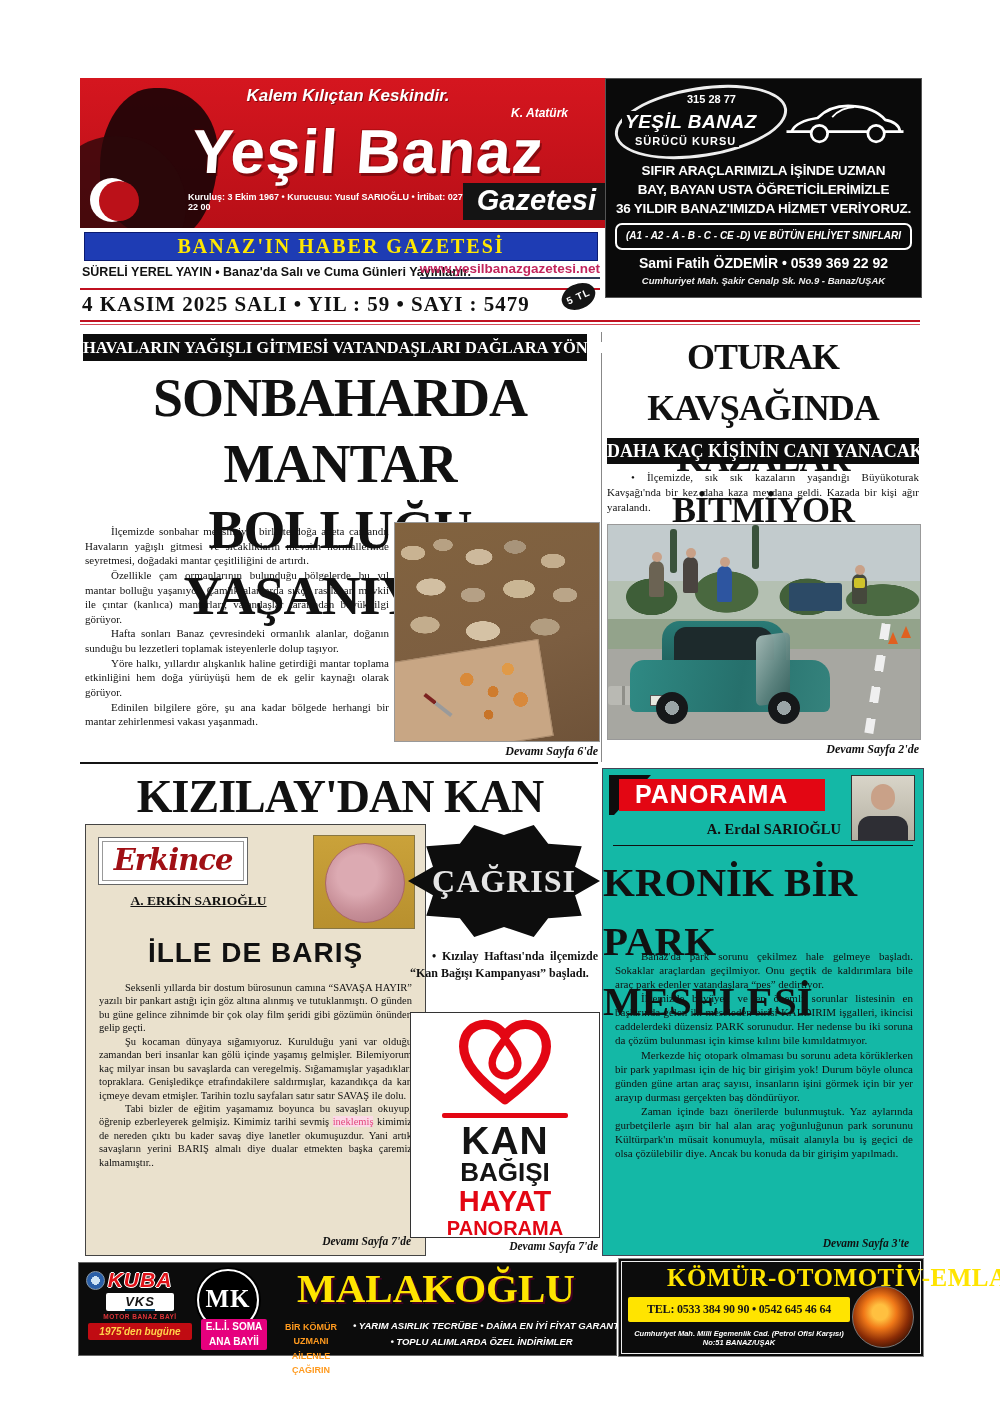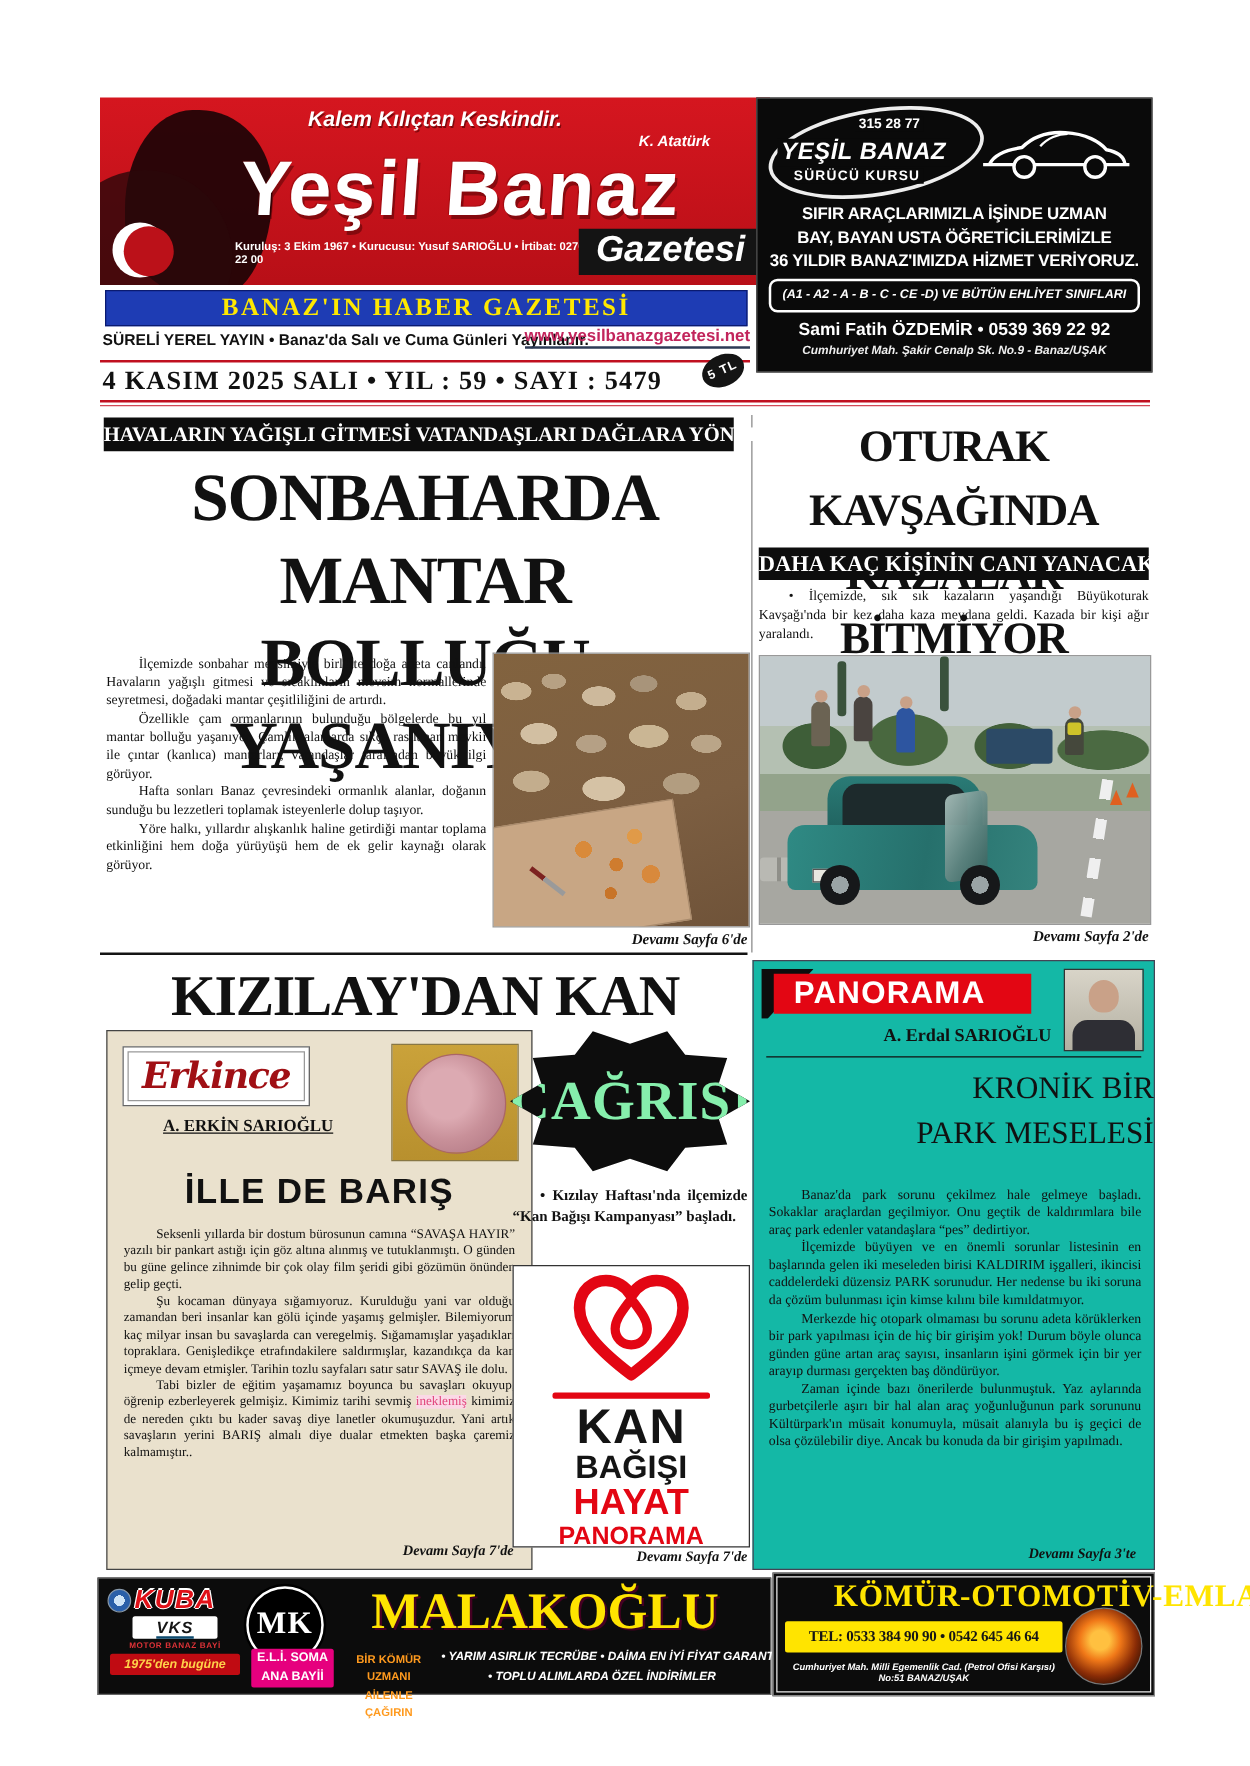--- a/index.html
+++ b/index.html
@@ -135,42 +135,42 @@
   .erk-author{position:absolute;left:20px;top:68px;width:185px;text-align:center;font-weight:bold;font-size:13.5px;text-decoration:underline;}
   .erk-head{position:absolute;left:0;top:112px;width:100%;text-align:center;font-family:"Liberation Sans",sans-serif;
         font-weight:800;font-size:28px;letter-spacing:1px;}
   .erk-body{position:absolute;left:13px;right:13px;top:156px;}
   .erk-body p{margin:0;font-size:10.5px;line-height:1.28;text-align:justify;text-indent:26px;}
   .erk-high{color:#e0467c;background:#fbd9e6;}
   .erk-cap{position:absolute;right:14px;bottom:8px;font-style:italic;font-weight:bold;font-size:11.5px;}
 
   .burst{left:408px;top:822px;width:192px;height:118px;background:#0d0d0d;
         clip-path:polygon(100% 50%,87% 38%,90.5% 20.6%,73% 18.4%,65.5% 2.5%,50% 11%,34.5% 2.5%,27% 18.4%,9.5% 20.6%,13% 38%,0% 50%,13% 62%,9.5% 79.4%,27% 81.6%,34.5% 97.5%,50% 89%,65.5% 97.5%,73% 81.6%,90.5% 79.4%,87% 62%);}
-  .burst span{display:block;width:100%;text-align:center;line-height:118px;color:#86efac;font-weight:900;font-size:44px;letter-spacing:1px;}
+  .burst span{display:block;width:100%;text-align:center;line-height:118px;color:#e5e5e5;font-weight:900;font-size:32px;letter-spacing:1px;}
   .kizilay-lead{left:410px;top:948px;width:188px;font-weight:bold;font-size:12px;line-height:1.4;text-align:justify;text-indent:22px;}
   .kan-box{left:410px;top:1012px;width:188px;height:224px;background:#fff;border:1px solid #333;text-align:center;
         font-family:"Liberation Sans",sans-serif;}
   .kan-heart{margin-top:4px;}
   .kan-rule{width:126px;height:5px;background:#e30613;margin:0 auto 4px auto;border-radius:2px;}
   .kan-l1{font-weight:900;font-size:39px;line-height:.95;letter-spacing:1px;color:#141414;}
   .kan-l2{font-weight:900;font-size:26px;line-height:1.05;color:#141414;}
   .kan-l3{font-weight:900;font-size:29px;line-height:1.05;color:#e30613;}
   .kan-l4{font-weight:900;font-size:20px;line-height:1.1;color:#e30613;}
   .kan-cap{left:410px;top:1240px;width:188px;text-align:right;font-style:italic;font-weight:bold;font-size:11.5px;}
 
   .panorama-box{left:602px;top:768px;width:320px;height:486px;background:#14b8a6;border:1px solid #445;}
   .pan-flag{position:absolute;left:6px;top:6px;width:42px;height:40px;background:#0d0d0d;clip-path:polygon(0 0,100% 0,12% 100%,0 100%);}
   .pan-banner{position:absolute;left:16px;top:10px;width:190px;height:32px;background:#e30613;color:#fff;
         font-family:"Liberation Sans",sans-serif;font-weight:800;font-size:25px;line-height:31px;padding-left:16px;letter-spacing:1px;}
   .pan-photo{position:absolute;right:8px;top:6px;width:62px;height:64px;border:1px solid #333;background:linear-gradient(#d8d4c8,#b4b0a2);overflow:hidden;}
   .pan-photo::before{content:"";position:absolute;left:19px;top:8px;width:24px;height:26px;border-radius:50% 50% 45% 45%;background:#c9a188;}
   .pan-photo::after{content:"";position:absolute;left:6px;bottom:-4px;width:50px;height:28px;border-radius:12px 12px 0 0;background:#2e2e34;}
   .pan-author{position:absolute;right:82px;top:52px;width:200px;text-align:right;font-weight:bold;font-size:14.5px;}
   .pan-hr{position:absolute;left:10px;right:10px;top:76px;height:1px;background:#111;}
-  .pan-head{position:absolute;left:0;top:84px;width:100%;text-align:right;font-weight:400;font-size:25px;line-height:1.45;}
+  .pan-head{position:absolute;left:0;top:84px;width:100%;text-align:left;font-weight:700;font-size:41px;line-height:1.45;}
   .pan-body{position:absolute;left:12px;right:10px;top:180px;}
   .pan-body p{margin:0;font-size:11px;line-height:1.28;text-align:justify;text-indent:26px;}
   .pan-cap{position:absolute;right:14px;bottom:6px;font-style:italic;font-weight:bold;font-size:11.5px;}
 
   
   .ad-mala{left:78px;top:1262px;width:537px;height:92px;background:#0c0c0c;border:1px solid #666;
         font-family:"Liberation Sans",sans-serif;color:#fff;}
   .kuba-cluster{position:absolute;left:5px;top:5px;width:112px;height:82px;text-align:center;}
   .kuba-row{position:relative;height:24px;}
   .kuba-dot{position:absolute;left:2px;top:3px;width:17px;height:17px;border-radius:50%;background:radial-gradient(circle,#cfe4f6 0 35%,#2a5fa8 36% 100%);border:1px solid #89a;}
@@ -258,20 +258,21 @@
   <div class="abs kicker">HAVALARIN YAĞIŞLI GİTMESİ VATANDAŞLARI DAĞLARA YÖNELTTİ</div>
   <div class="abs mush-head">
     <div>SONBAHARDA MANTAR</div>
     <div>BOLLUĞU YAŞANIYOR</div>
   </div>
   <div class="abs mush-body">
     <p>İlçemizde sonbahar mevsimiyle birlikte doğa adeta canlandı. Havaların yağışlı gitmesi ve sıcaklıkların mevsim normallerinde seyretmesi, doğadaki mantar çeşitliliğini de artırdı.</p>
     <p>Özellikle çam ormanlarının bulunduğu bölgelerde bu yıl mantar bolluğu yaşanıyor. Çamlık alanlarda sıkça rastlanan mevkii ile çıntar (kanlıca) mantarları, vatandaşlar tarafından büyük ilgi görüyor.</p>
     <p>Hafta sonları Banaz çevresindeki ormanlık alanlar, doğanın sunduğu bu lezzetleri toplamak isteyenlerle dolup taşıyor.</p>
     <p>Yöre halkı, yıllardır alışkanlık haline getirdiği mantar toplama etkinliğini hem doğa yürüyüşü hem de ek gelir kaynağı olarak görüyor.</p>
+    <p>Edinilen bilgilere göre, şu ana kadar bölgede herhangi bir mantar zehirlenmesi vakası yaşanmadı.</p>
   </div>
   <div class="abs photo1">
     <div class="cardboard"></div>
     <div class="knife"></div>
   </div>
   <div class="abs cap1">Devamı Sayfa 6'de</div>
   <div class="abs hr-mid"></div>
 
   <div class="abs crash-head">
     <div>OTURAK KAVŞAĞINDA</div>

